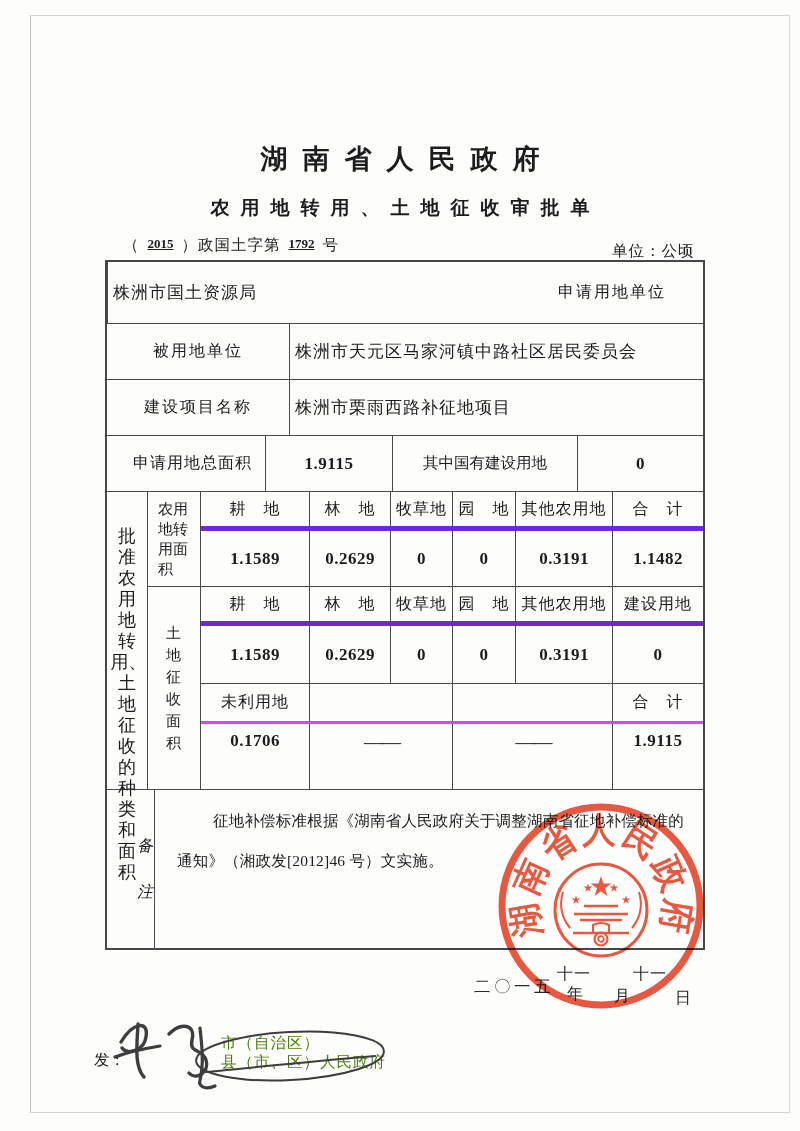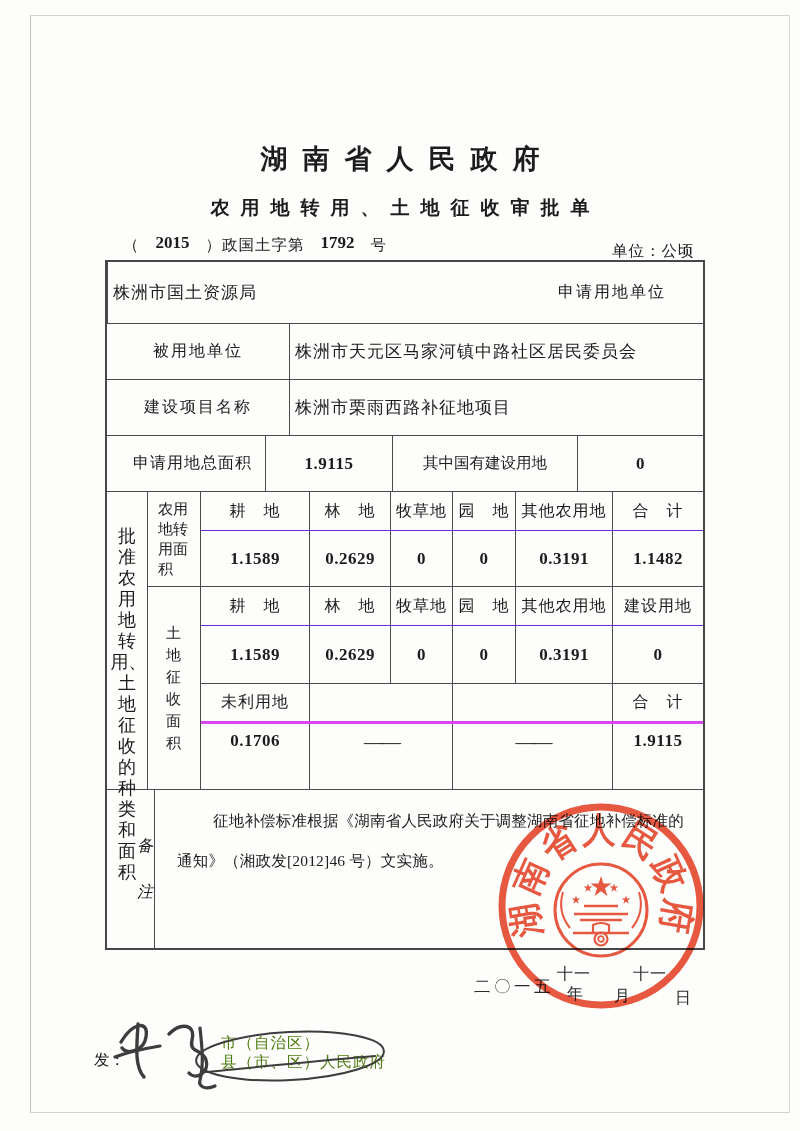--- a/index.html
+++ b/index.html
@@ -15,21 +15,21 @@
   #scan-left{left:30px;top:15px;width:1px;height:1098px;background:#c3c3c3;}
   #scan-top{left:30px;top:15px;width:760px;height:1px;background:#d2d2d2;}
   #scan-right{left:789px;top:15px;width:1px;height:1098px;background:#d8d8d8;}
   #scan-bottom{left:30px;top:1112px;width:760px;height:1px;background:#d2d2d2;}
 
   .title{left:0;right:0;top:141px;text-align:center;font-size:27px;font-weight:bold;
          letter-spacing:15px;padding-left:15px;}
   .subtitle{left:0;right:0;top:195px;text-align:center;font-size:19px;font-weight:bold;
          letter-spacing:11px;padding-left:11px;}
   .refline{left:123px;top:235px;font-size:15.5px;letter-spacing:1px;}
-  .ref-num{font-weight:bold;font-size:17px;position:relative;top:-2px;margin:0 16px;letter-spacing:0;}
+  .ref-num{font-weight:bold;font-size:13px;position:relative;top:-2px;margin:0 8px;letter-spacing:0;text-decoration:underline;}
   .unit{left:612px;top:241px;font-size:15.5px;letter-spacing:1px;}
 
   
   .table{left:105px;top:260px;width:600px;height:690px;border:2px solid #474747;
          box-sizing:border-box;display:flex;flex-direction:column;}
   .trow{display:flex;border-bottom:1px solid #4a4a4a;box-sizing:border-box;}
   .cell{box-sizing:border-box;display:flex;align-items:center;justify-content:center;}
   .vl{border-left:1px solid #4a4a4a;}
   .lbl{font-size:16px;letter-spacing:2px;}
   .val{justify-content:flex-start;padding-left:5px;font-size:17px;letter-spacing:1px;}
@@ -42,21 +42,21 @@
   .side{width:41px;border-right:1px solid #4a4a4a;box-sizing:border-box;display:flex;justify-content:center;}
   .side-inner{width:33px;font-size:18px;line-height:21px;margin-top:34px;text-align:center;}
   .subwrap{flex:1;display:flex;flex-direction:column;}
   .subA{height:95px;border-bottom:1px solid #4a4a4a;box-sizing:border-box;display:flex;}
   .subB{flex:1;display:flex;}
   .sublabel{width:53px;border-right:1px solid #4a4a4a;box-sizing:border-box;
             display:flex;justify-content:center;align-items:center;}
   .subA-inner{width:32px;font-size:15px;line-height:20px;}
   .subB-inner{width:16px;font-size:15px;line-height:22px;}
   .grid{flex:1;display:flex;flex-direction:column;}
-  .hrow{height:39px;display:flex;border-bottom:1px solid #6d28d9;box-sizing:border-box;}
+  .hrow{height:39px;display:flex;border-bottom:5px solid #6d28d9;box-sizing:border-box;}
   .subA .vrow{flex:1;display:flex;}
   .subB .vrow{height:58px;display:flex;border-bottom:1px solid #4a4a4a;box-sizing:border-box;}
   .uhrow{height:40px;display:flex;border-bottom:3px solid #d946ef;box-sizing:border-box;}
   .uvrow{flex:1;display:flex;}
   .c1{width:108px;} .c2{width:81px;} .c3{width:62px;} .c4{width:63px;} .c5{width:97px;}
   .u1{width:108px;} .u2{width:143px;} .u3{width:160px;}
   .hcell{font-size:16px;letter-spacing:1px;}
   .topnum{align-items:flex-start;padding-top:7px;}
   .dash{font-size:20px;letter-spacing:-3px;color:#2e2e2e;}
 

